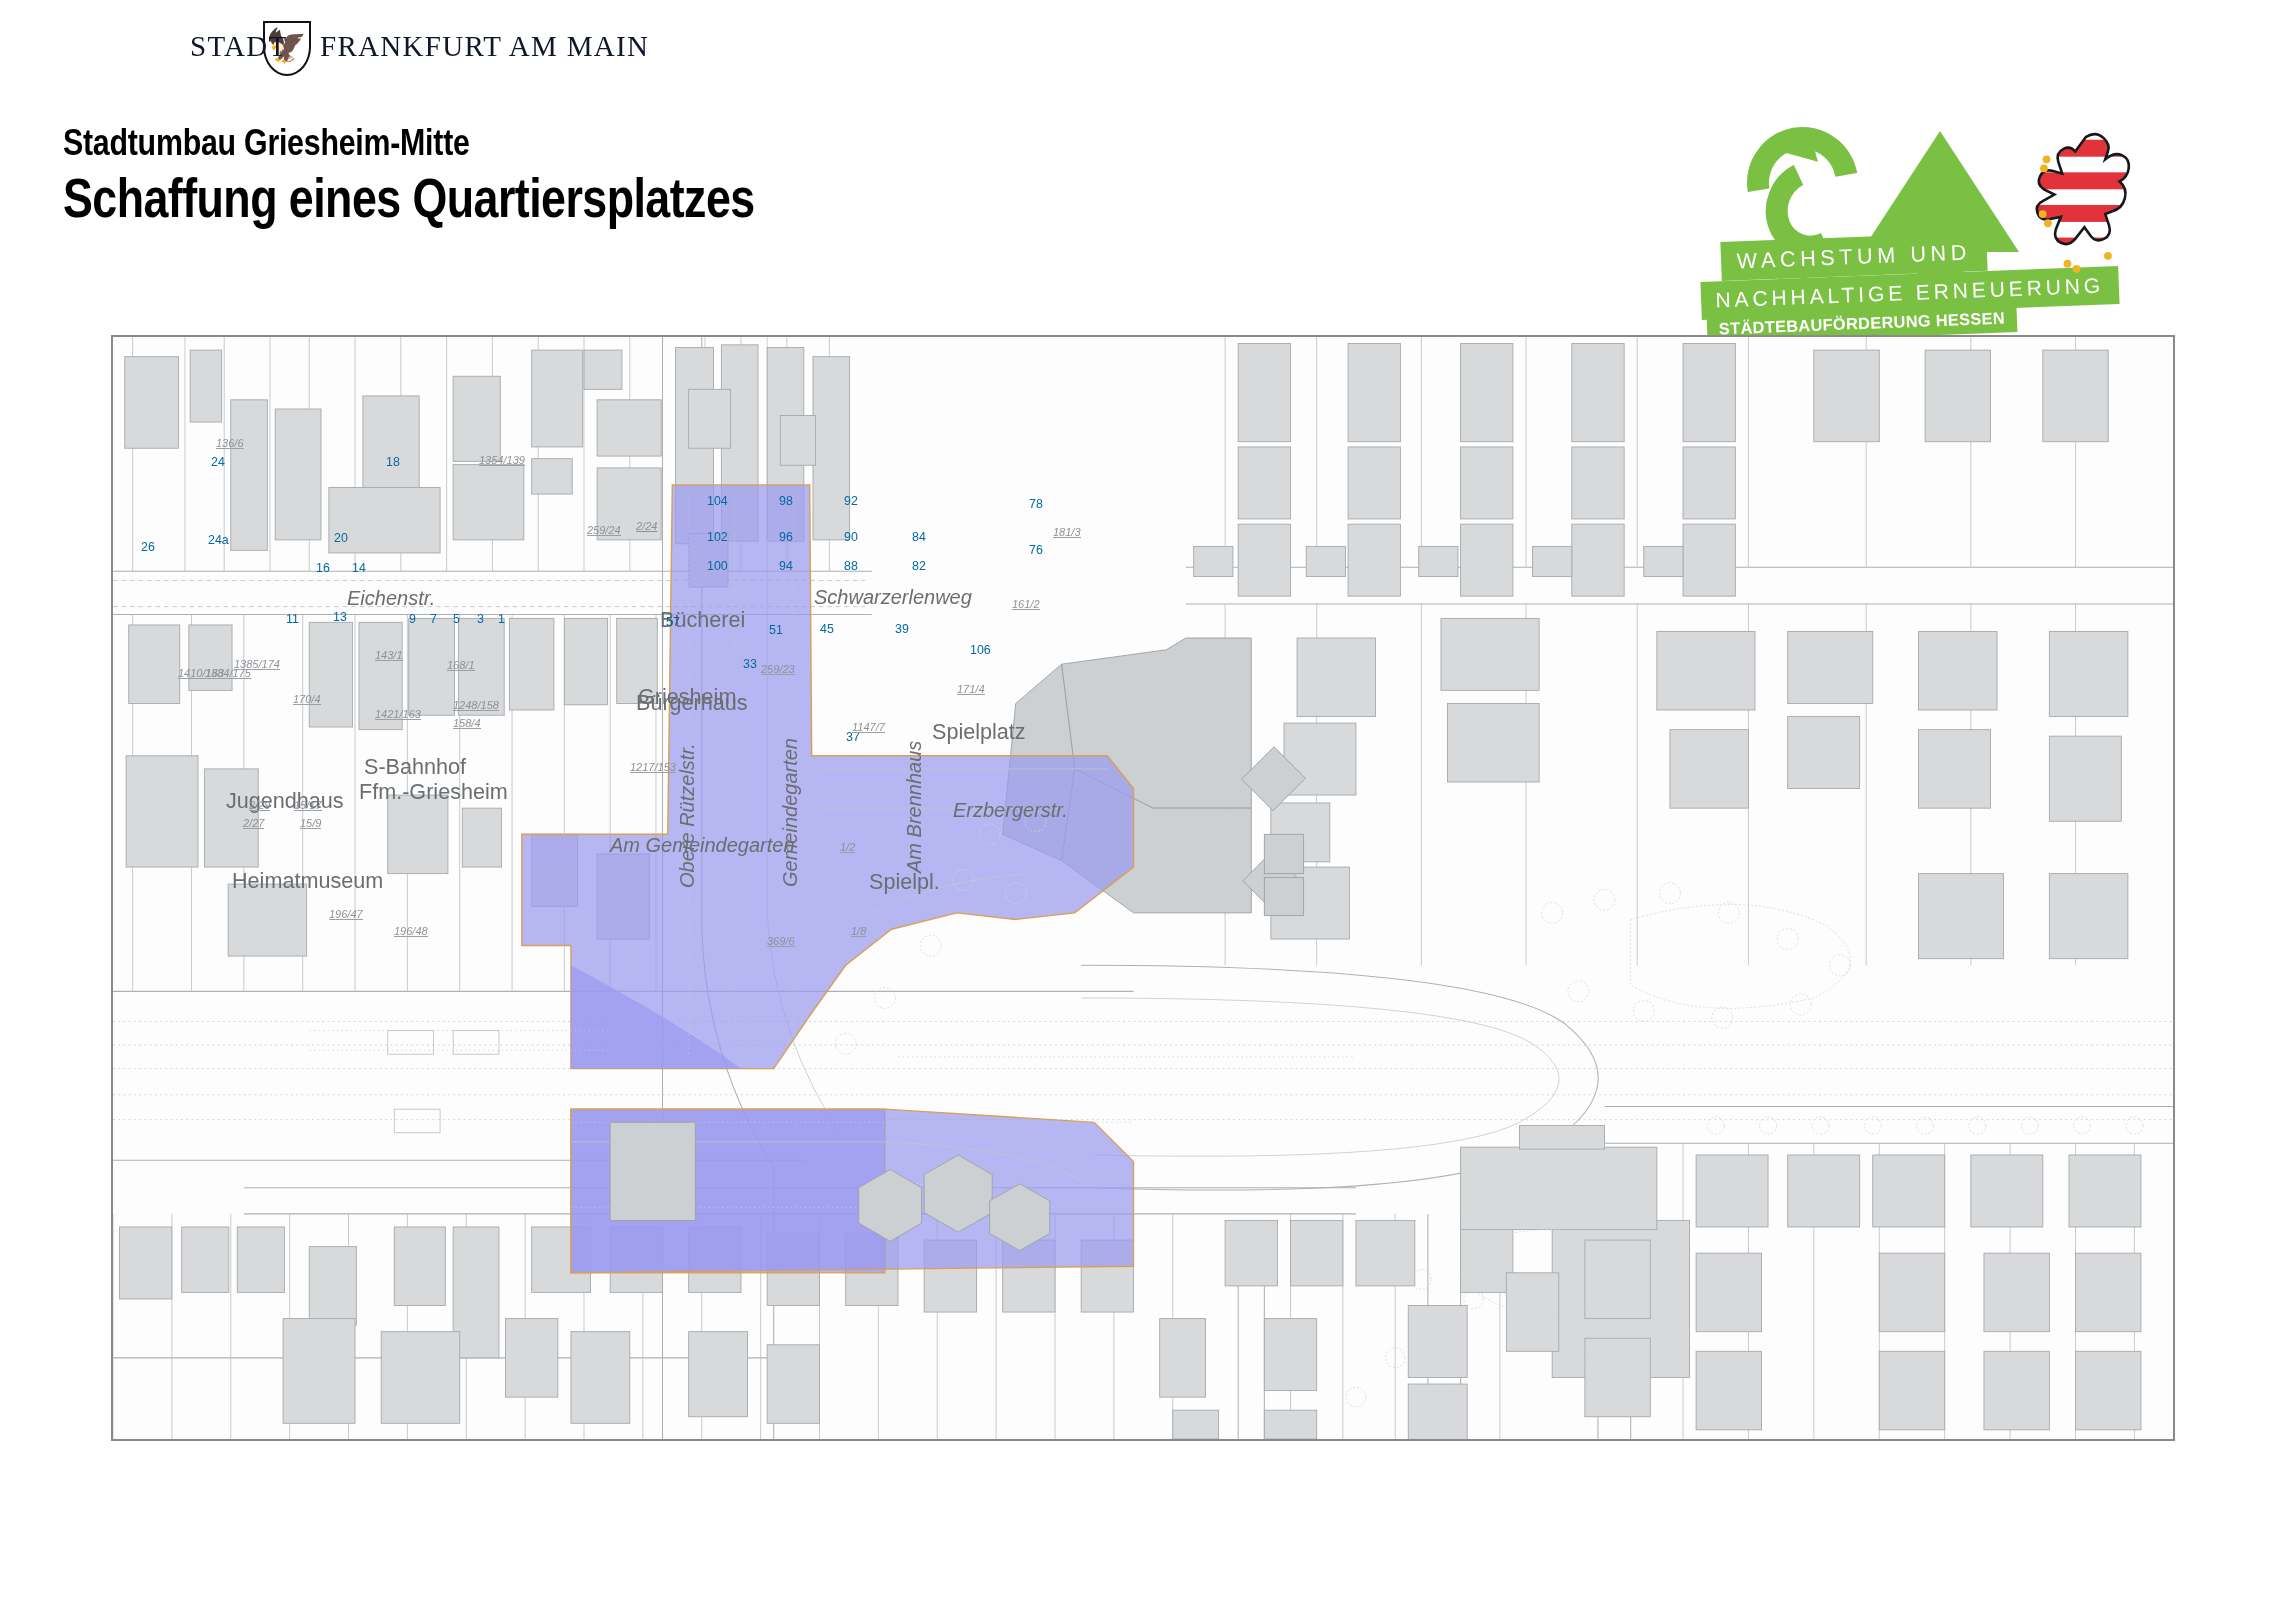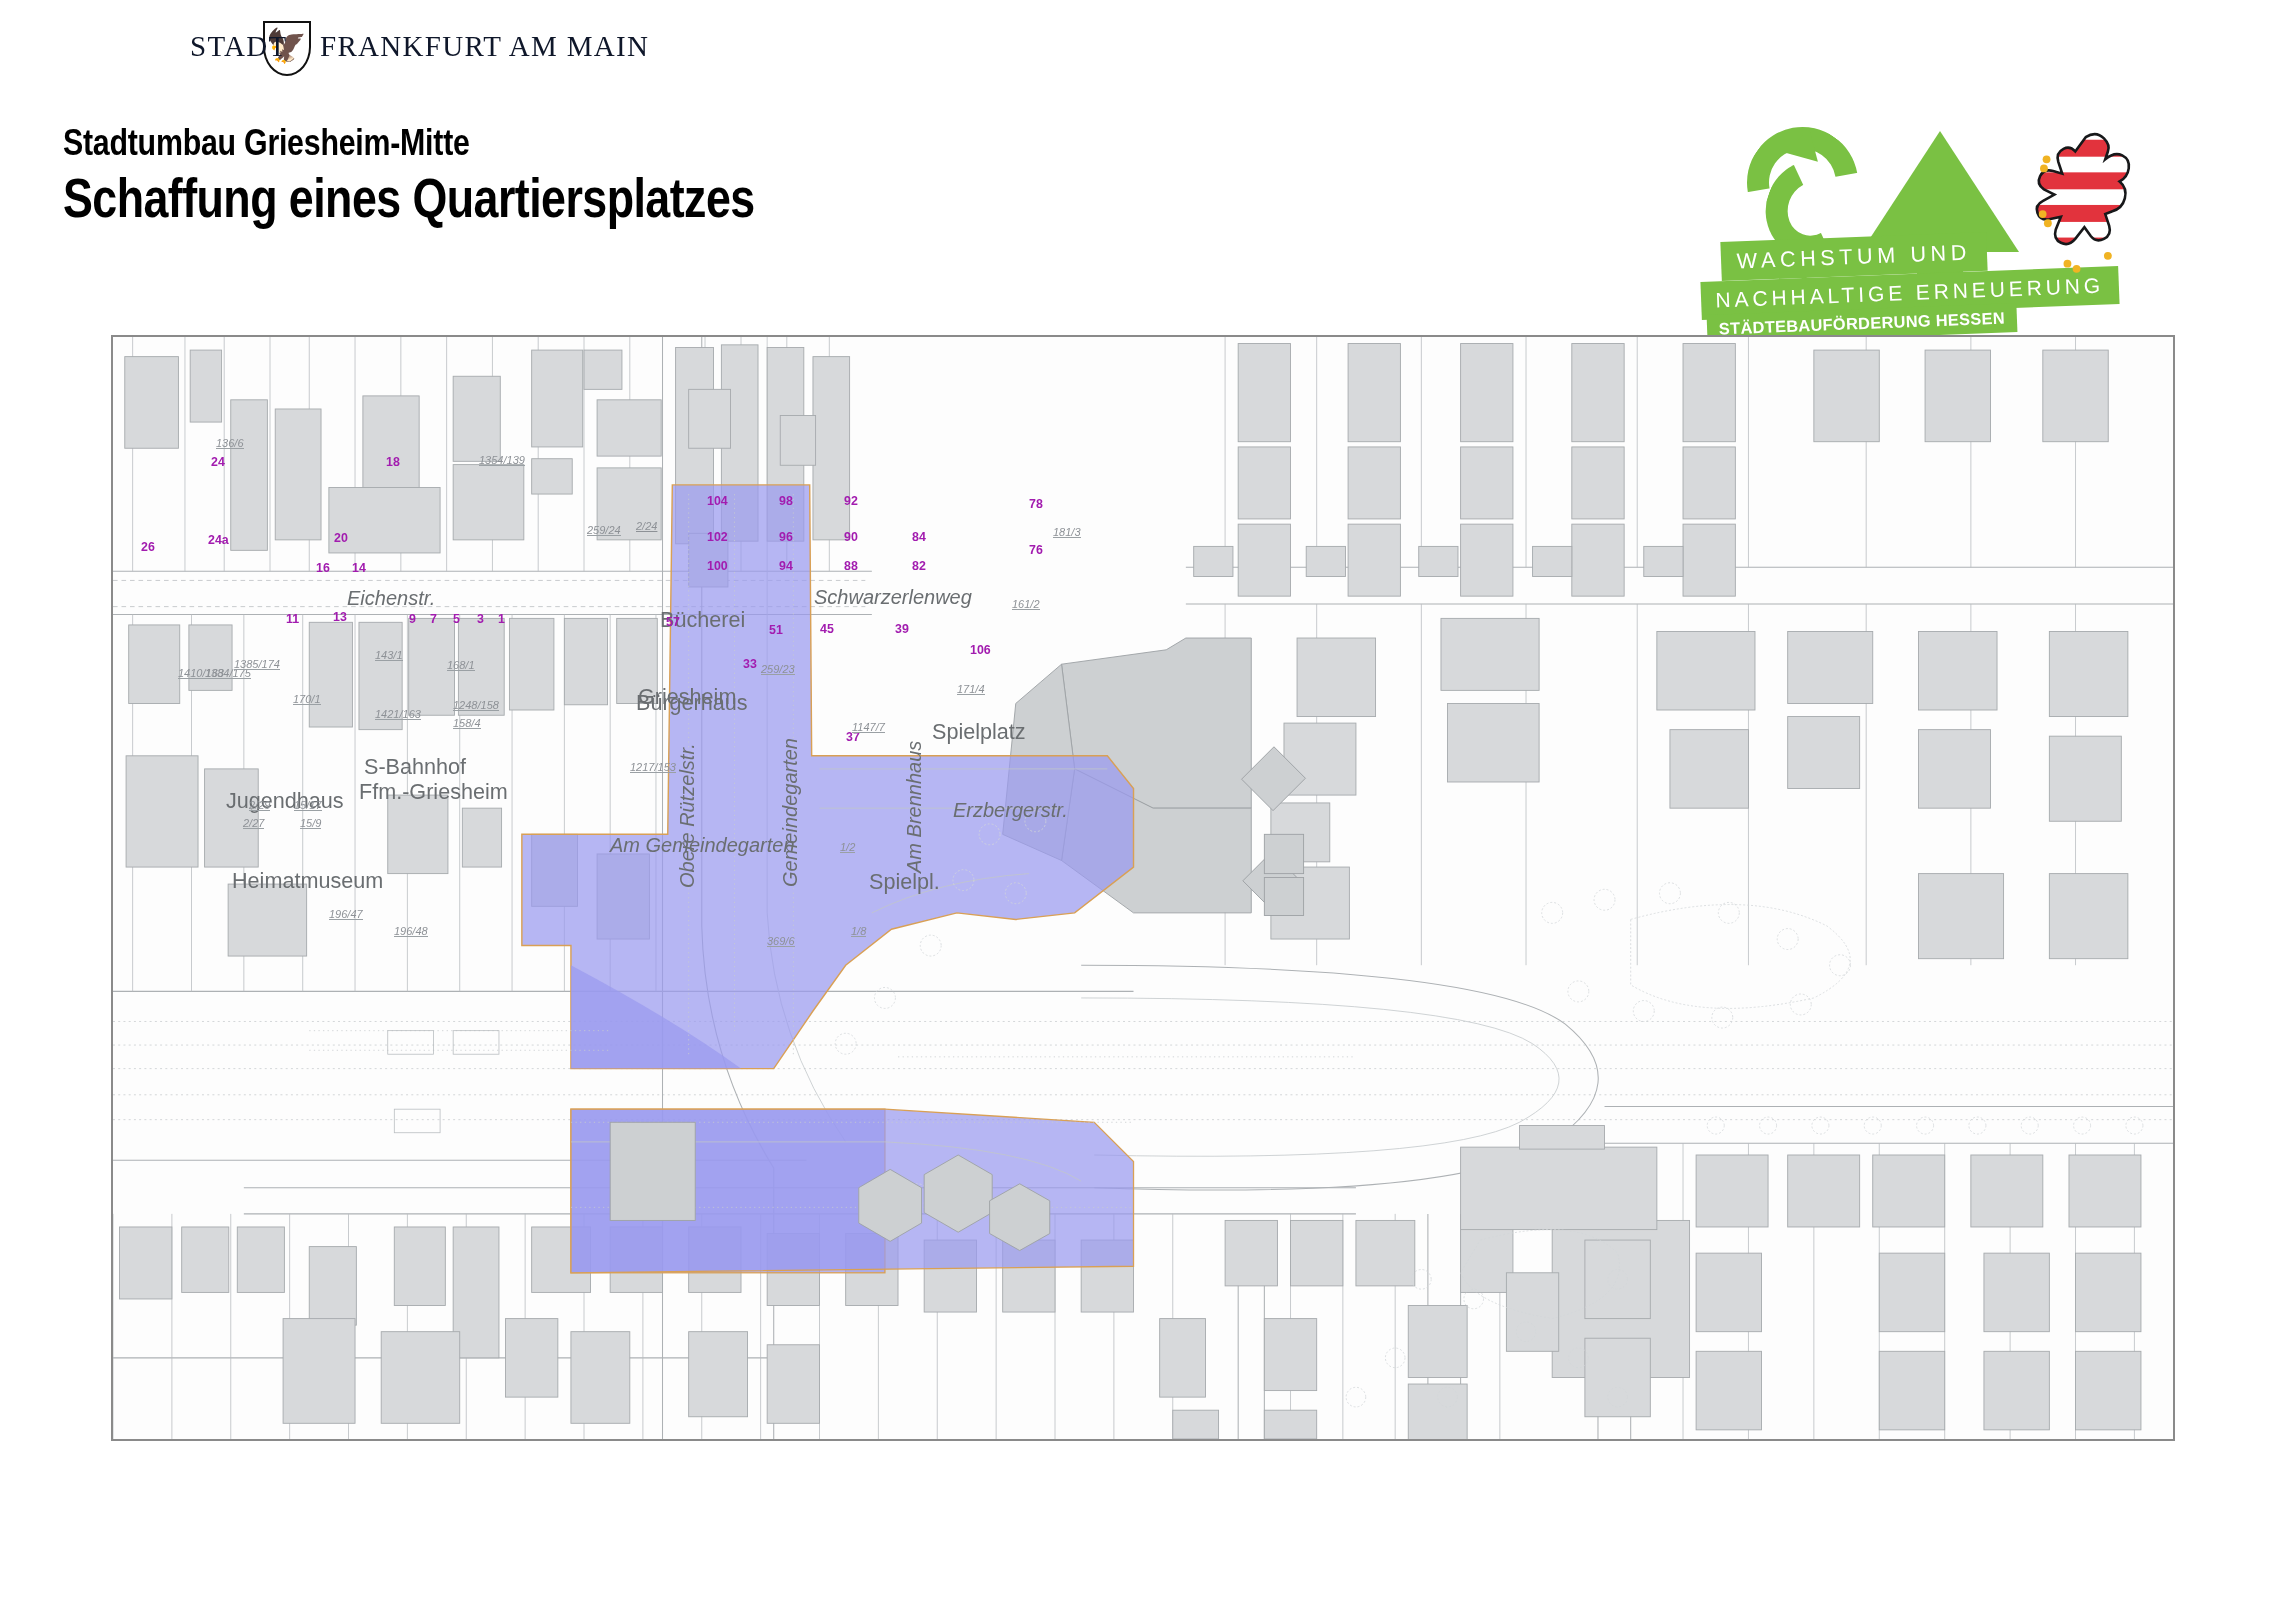--- a/index.html
+++ b/index.html
@@ -60,21 +60,21 @@
   #hdr-lion{position:absolute;left:2028px;top:128px;width:118px;height:150px;}
 
   
   #map{position:absolute;left:111px;top:335px;width:2064px;height:1106px;
        background:#ffffff;border:2px solid #8a8a8a;box-sizing:border-box;overflow:hidden;}
   #map-svg{position:absolute;left:0;top:0;width:100%;height:100%;}
   .mlabel{position:absolute;font-family:"Liberation Sans",sans-serif;
       color:#6f7376;white-space:nowrap;}
   .street{font-style:italic;font-size:20px;color:#6a6e71;}
   .poi{font-size:21.6px;color:#6a6e71;}
-  .hnum{font-size:12.4px;color:#a21caf;font-weight:bold;}
+  .hnum{font-size:12.4px;color:#0369a1;font-weight:normal;}
   .flur{font-size:11px;color:#8d9196;font-style:italic;text-align:center;line-height:0.95;}
   .flur b{display:block;border-bottom:0.7px solid #9aa0a4;font-weight:400;}
 
   
   #footer{position:absolute;left:0;top:1469px;width:2295px;height:154px;}
 
   #staedtebau{position:absolute;left:1406px;top:1498px;width:196px;}
 </style>
 </head>
 <body>
@@ -614,21 +614,21 @@
   <div class="mlabel flur" style="left:65px;top:331px;">
       <b>1410/163</b>
     </div>
   <div class="mlabel flur" style="left:92px;top:331px;">
       <b>1384/175</b>
     </div>
   <div class="mlabel flur" style="left:121px;top:322px;">
       <b>1385/174</b>
     </div>
   <div class="mlabel flur" style="left:180px;top:357px;">
-      <b>170/1</b>
+      <b>170/4</b>
     </div>
   <div class="mlabel flur" style="left:334px;top:323px;">
       <b>168/1</b>
     </div>
   <div class="mlabel flur" style="left:340px;top:363px;">
       <b>1248/158</b>
     </div>
   <div class="mlabel flur" style="left:340px;top:381px;">
       <b>158/4</b>
     </div>

